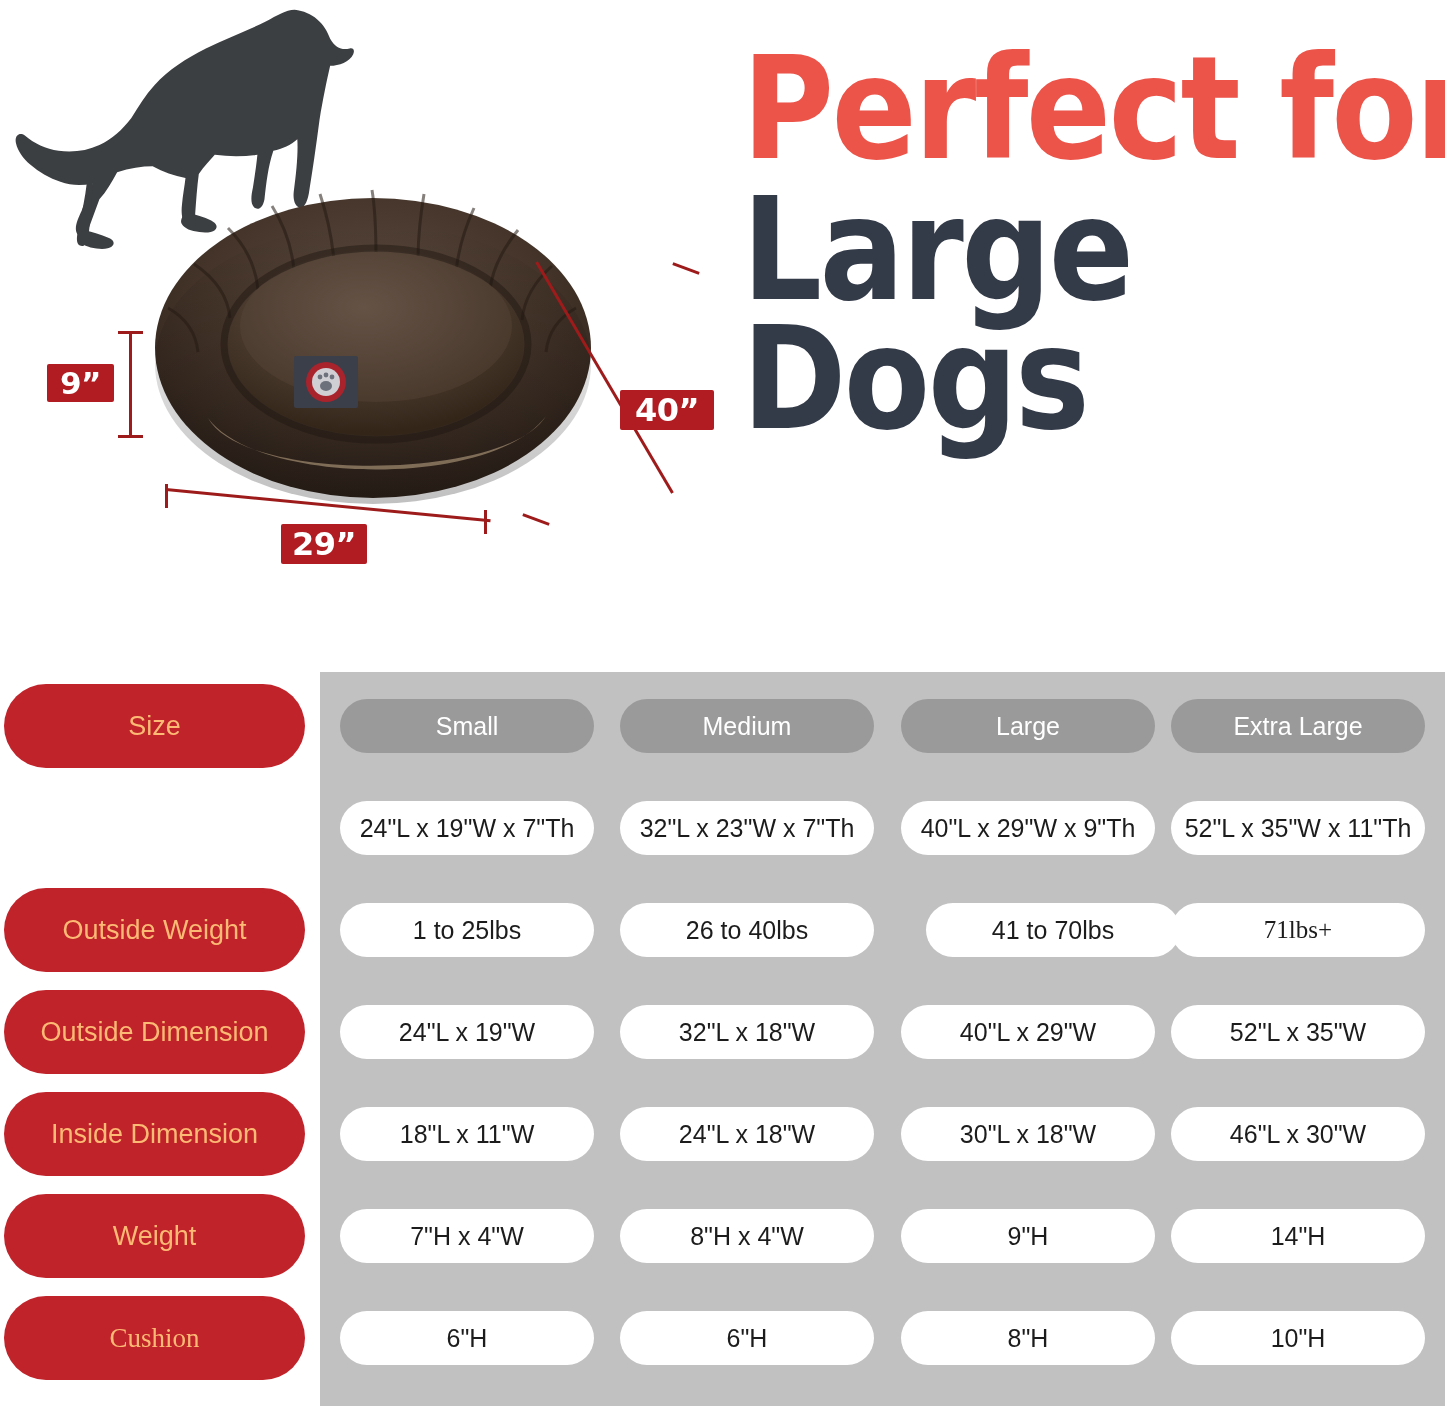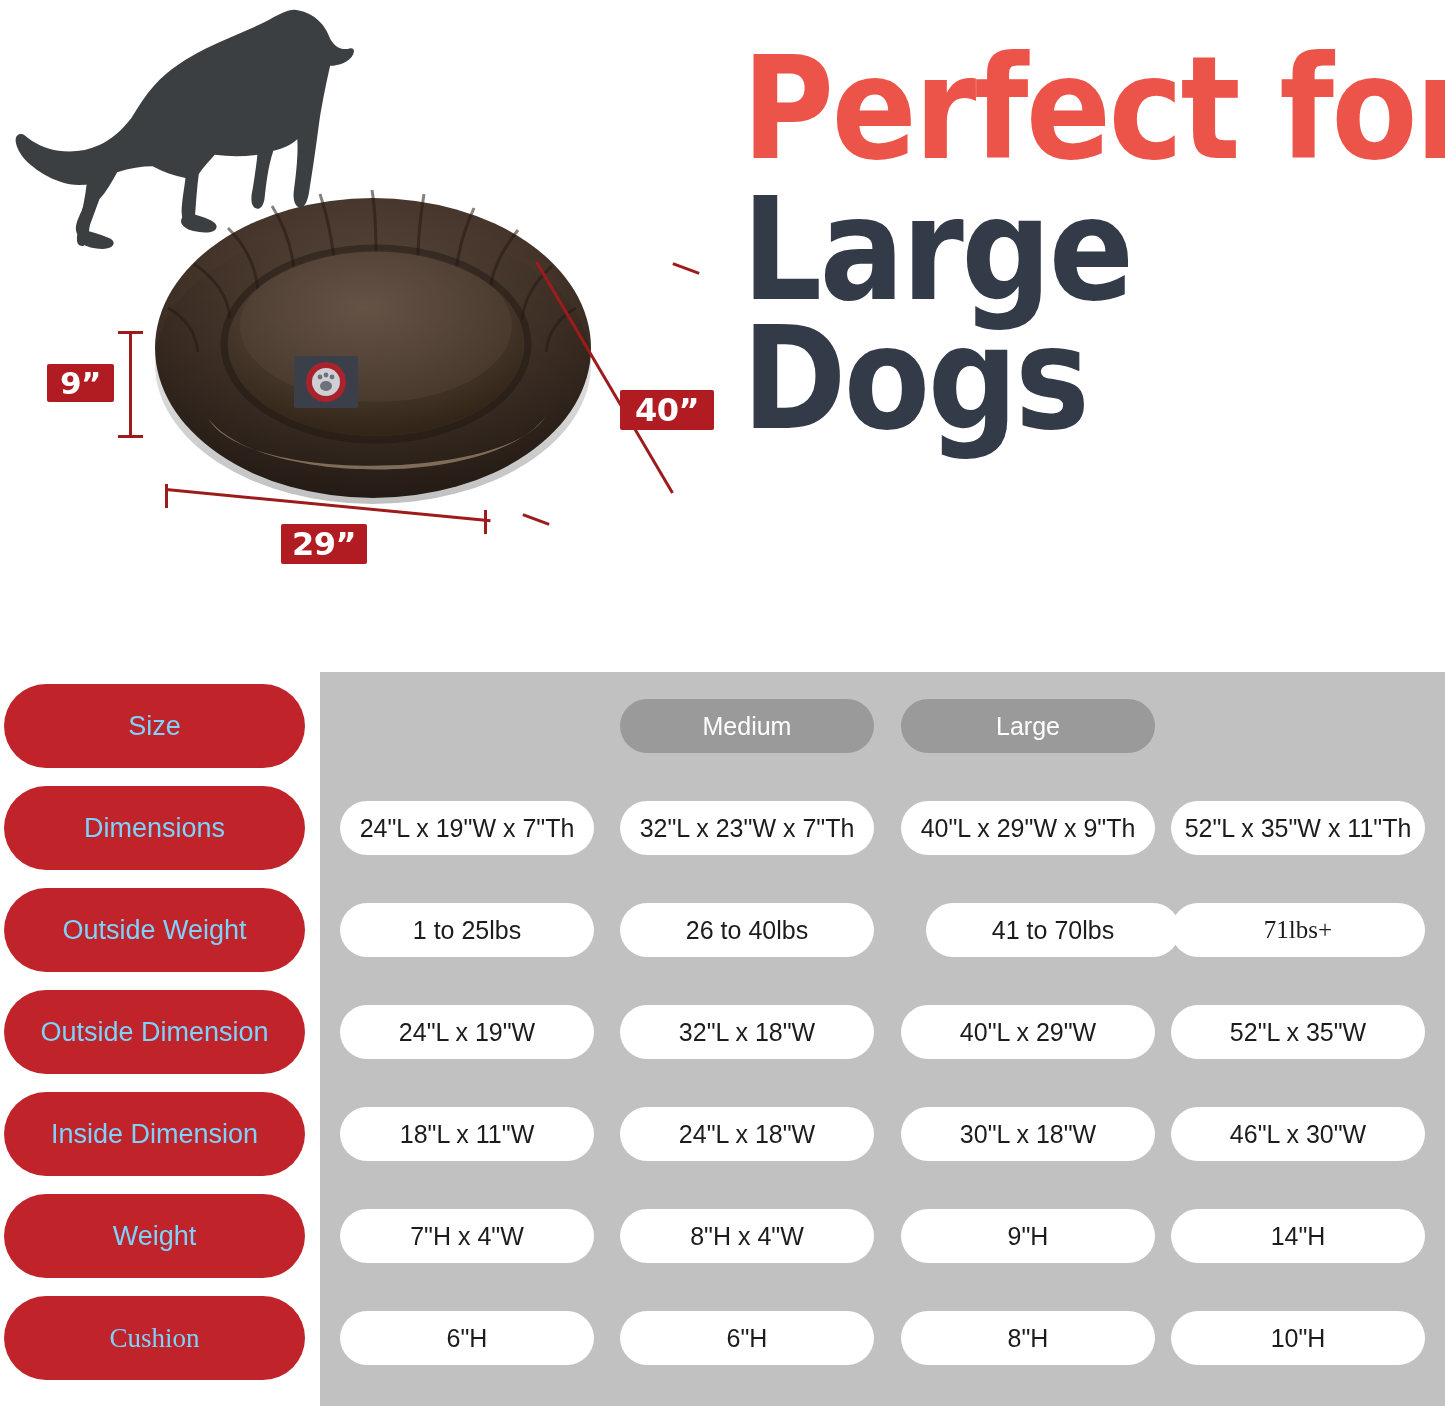--- a/index.html
+++ b/index.html
@@ -90,21 +90,21 @@
     left: 0; top: 0;
     width: 320px; height: 734px;
   }
   .row-label {
     position: absolute;
     left: 4px;
     width: 301px;
     height: 84px;
     background: #c1232b;
     border-radius: 42px;
-    color: #7dd3fc;
+    color: #fdba74;
     font-size: 27px;
     display: flex;
     align-items: center;
     justify-content: center;
     text-align: center;
     box-sizing: border-box;
     padding: 9px 6px;
   }
 
   .cell {
@@ -254,30 +254,31 @@
       <div class="head-line head-dark" style="margin-top:18px;">Large</div>
       <div class="head-line head-dark" style="margin-top:6px;">Dogs</div>
     </div>
   </div>
 
   <div id="spec-table">
     <div id="grey-panel"></div>
 
     <div id="label-col">
       <div class="row-label" style="top:12px;">Size</div>
-      <div class="row-label" style="top:114px;">Dimensions</div>
       <div class="row-label" style="top:216px;">Outside Weight</div>
       <div class="row-label" style="top:318px;">Outside Dimension</div>
       <div class="row-label" style="top:420px;">Inside Dimension</div>
       <div class="row-label" style="top:522px;">Weight</div>
       <div class="row-label" style="top:624px;font-family:Liberation Serif, serif;">Cushion</div>
     </div>
 
+    <div class="cell header" style="left:340px; top:27px; width:254px;">Small</div>
     <div class="cell header" style="left:620px; top:27px; width:254px;">Medium</div>
     <div class="cell header" style="left:901px; top:27px; width:254px;">Large</div>
+    <div class="cell header" style="left:1171px; top:27px; width:254px;">Extra Large</div>
 
     <div class="cell value" style="left:340px; top:129px; width:254px;">24"L x 19"W x 7"Th</div>
     <div class="cell value" style="left:620px; top:129px; width:254px;">32"L x 23"W x 7"Th</div>
     <div class="cell value" style="left:901px; top:129px; width:254px;">40"L x 29"W x 9"Th</div>
     <div class="cell value" style="left:1171px; top:129px; width:254px;">52"L x 35"W x 11"Th</div>
 
     <div class="cell value" style="left:340px; top:231px; width:254px;">1 to 25lbs</div>
     <div class="cell value" style="left:620px; top:231px; width:254px;">26 to 40lbs</div>
     <div class="cell value" style="left:926px; top:231px; width:254px;">41 to 70lbs</div>
     <div class="cell value" style="left:1171px; top:231px; width:254px;font-family:Liberation Serif, serif;">71lbs+</div>

